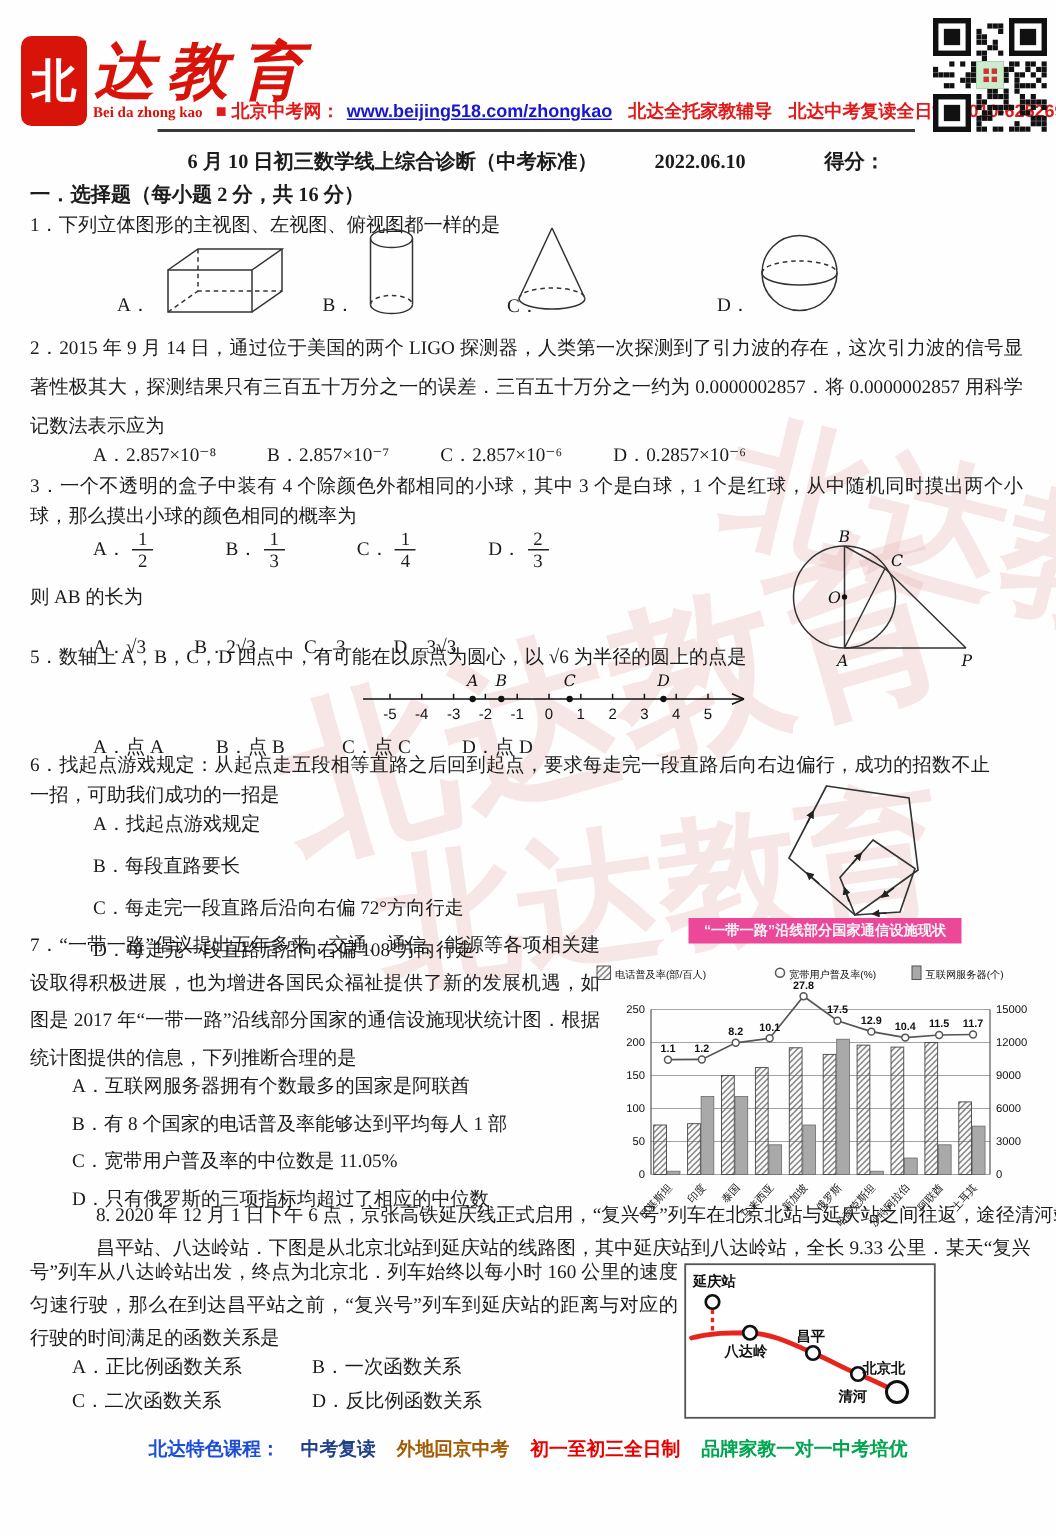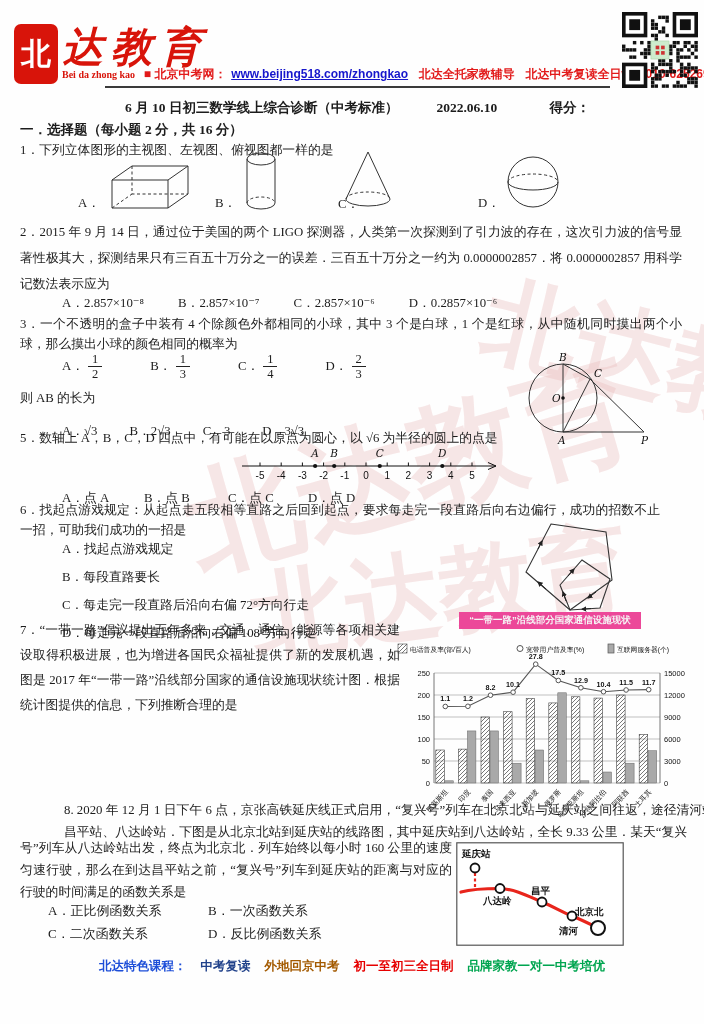--- a/index.html
+++ b/index.html
@@ -364,20 +364,26 @@
     <polygon points="88,44 116,63 106,92 76,94 66,69" fill="none" stroke="#333" stroke-width="1.1"></polygon>
     <line x1="44" y1="33" x2="48" y2="25" stroke="#222" stroke-width="1" marker-end="url(#arr)"></line>
     <line x1="52" y1="73" x2="44" y2="66" stroke="#222" stroke-width="1" marker-end="url(#arr)"></line>
     <line x1="72" y1="85" x2="69" y2="76" stroke="#222" stroke-width="1" marker-end="url(#arr)"></line>
     <line x1="74" y1="60" x2="80" y2="53" stroke="#222" stroke-width="1" marker-end="url(#arr)"></line>
     <line x1="97" y1="92.6" x2="88" y2="93.2" stroke="#222" stroke-width="1" marker-end="url(#arr)"></line>
     <line x1="102" y1="76" x2="94" y2="82" stroke="#222" stroke-width="1" marker-end="url(#arr)"></line>
   </svg>
 
   <div class="abs z stem" style="left:20px;top:618px;width:380px;line-height:1.95;">7．“一带一路”倡议提出五年多来，交通、通信、能源等各项相关建设取得积极进展，也为增进各国民众福祉提供了新的发展机遇，如图是 2017 年“一带一路”沿线部分国家的通信设施现状统计图．根据统计图提供的信息，下列推断合理的是</div>
+  <div class="abs z optcol" style="left:48px;top:716px;width:360px;">
+    <div style="margin-bottom:8px;">A．互联网服务器拥有个数最多的国家是阿联酋</div>
+    <div style="margin-bottom:8px;">B．有 8 个国家的电话普及率能够达到平均每人 1 部</div>
+    <div style="margin-bottom:8px;">C．宽带用户普及率的中位数是 11.05%</div>
+    <div>D．只有俄罗斯的三项指标均超过了相应的中位数</div>
+  </div>
   <div class="abs z" id="chart-wrap">
     <span id="chart-title">“一带一路”沿线部分国家通信设施现状</span>
     <svg id="chart-svg" width="308" height="200" viewBox="0 0 308 200">
         <defs>
           <pattern id="hatch" width="4" height="4" patternUnits="userSpaceOnUse">
             <path d="M0,4 L4,0 M-1,1 L1,-1 M3,5 L5,3" stroke="#555" stroke-width="0.8" fill="none"></path>
           </pattern>
         </defs>
         <line x1="38" y1="152" x2="264" y2="152" stroke="#999" stroke-width="0.6"></line>
         <text x="34" y="154.5" text-anchor="end" class="ctk">0</text>

